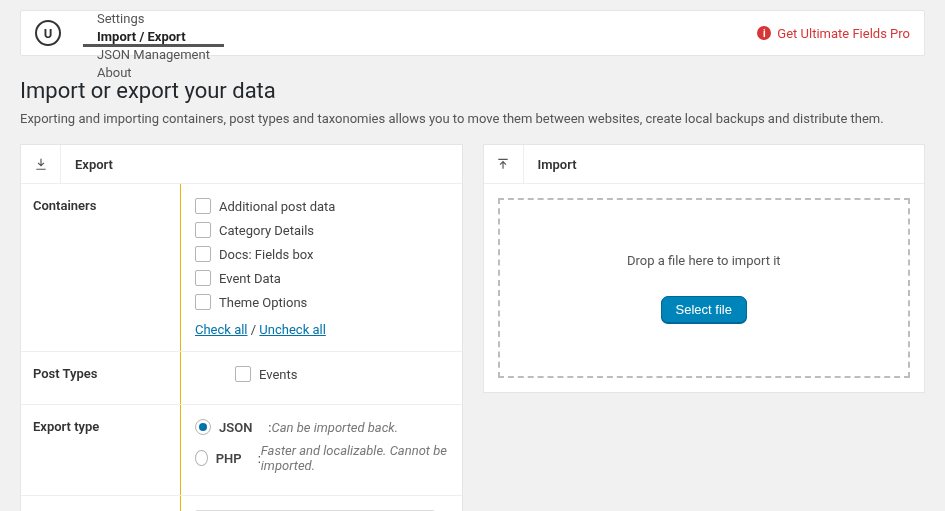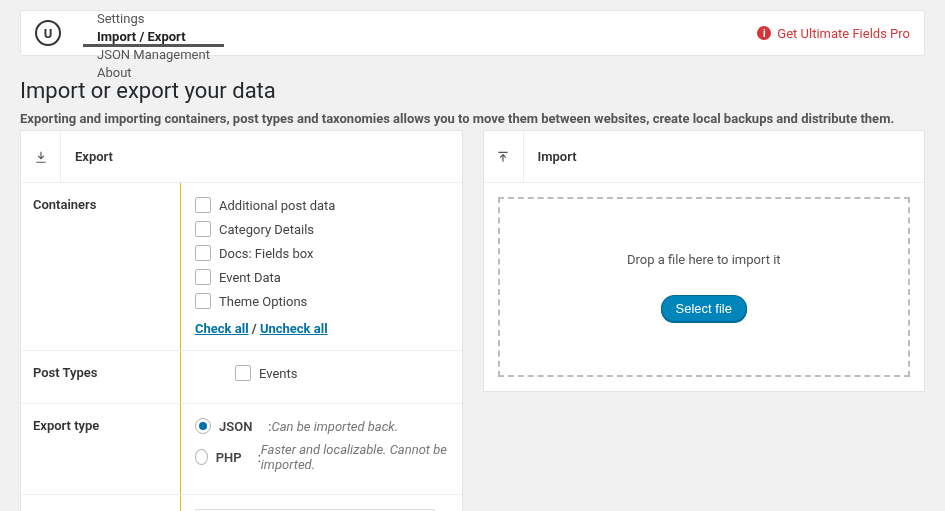--- a/index.html
+++ b/index.html
@@ -73,35 +73,34 @@
 
   h1.page-title {
     font-size: 22px;
     font-weight: 400;
     color: #23282d;
     margin: 22px 0 8px 0;
   }
   p.page-desc {
     font-size: 13px;
     color: #555;
-    margin: 0 0 4px 0;
-    font-weight: bold;
+    margin: 0 0 18px 0;
   }
 
   .columns { display: flex; gap: 20px; }
   .col { flex: 1; min-width: 0; }
 
   .panel {
     background: #fff;
     border: 1px solid #e5e5e5;
   }
   .panel-header {
     display: flex;
     align-items: center;
-    height: 52px;
+    height: 39px;
     border-bottom: 1px solid #eee;
   }
   .panel-header .icon-cell {
     width: 40px;
     display: flex;
     align-items: center;
     justify-content: center;
     border-right: 1px solid #eee;
     height: 100%;
     font-size: 15px;
@@ -148,21 +147,21 @@
     border-radius: 2px;
     margin-right: 8px;
     background: #fff;
   }
   .check-actions a {
     color: #0073aa;
     text-decoration: underline;
     cursor: pointer;
     font-size: 13px;
   }
-  .check-actions { margin-top: 12px; font-weight: bold; }
+  .check-actions { margin-top: 12px; }
 
   .radio-item {
     display: flex;
     align-items: center;
     margin-bottom: 8px;
     font-size: 13px;
   }
   .radio {
     width: 16px; height: 16px;
     border: 1px solid #b5b5b5;
@@ -186,21 +185,21 @@
     border: 1px solid #ddd;
     border-radius: 2px;
     padding: 0 6px;
     font-size: 13px;
   }
   .btn {
     background: #0085ba;
     border: 1px solid #006799;
     color: #fff;
     font-size: 13px;
-    border-radius: 13px;
+    border-radius: 7px;
     padding: 5px 14px;
     cursor: pointer;
     box-shadow: 0 1px 0 #006799;
   }
 
   .import-drop {
     margin: 14px;
     border: 2px dashed #bdbdbd;
     height: 180px;
     display: flex;

